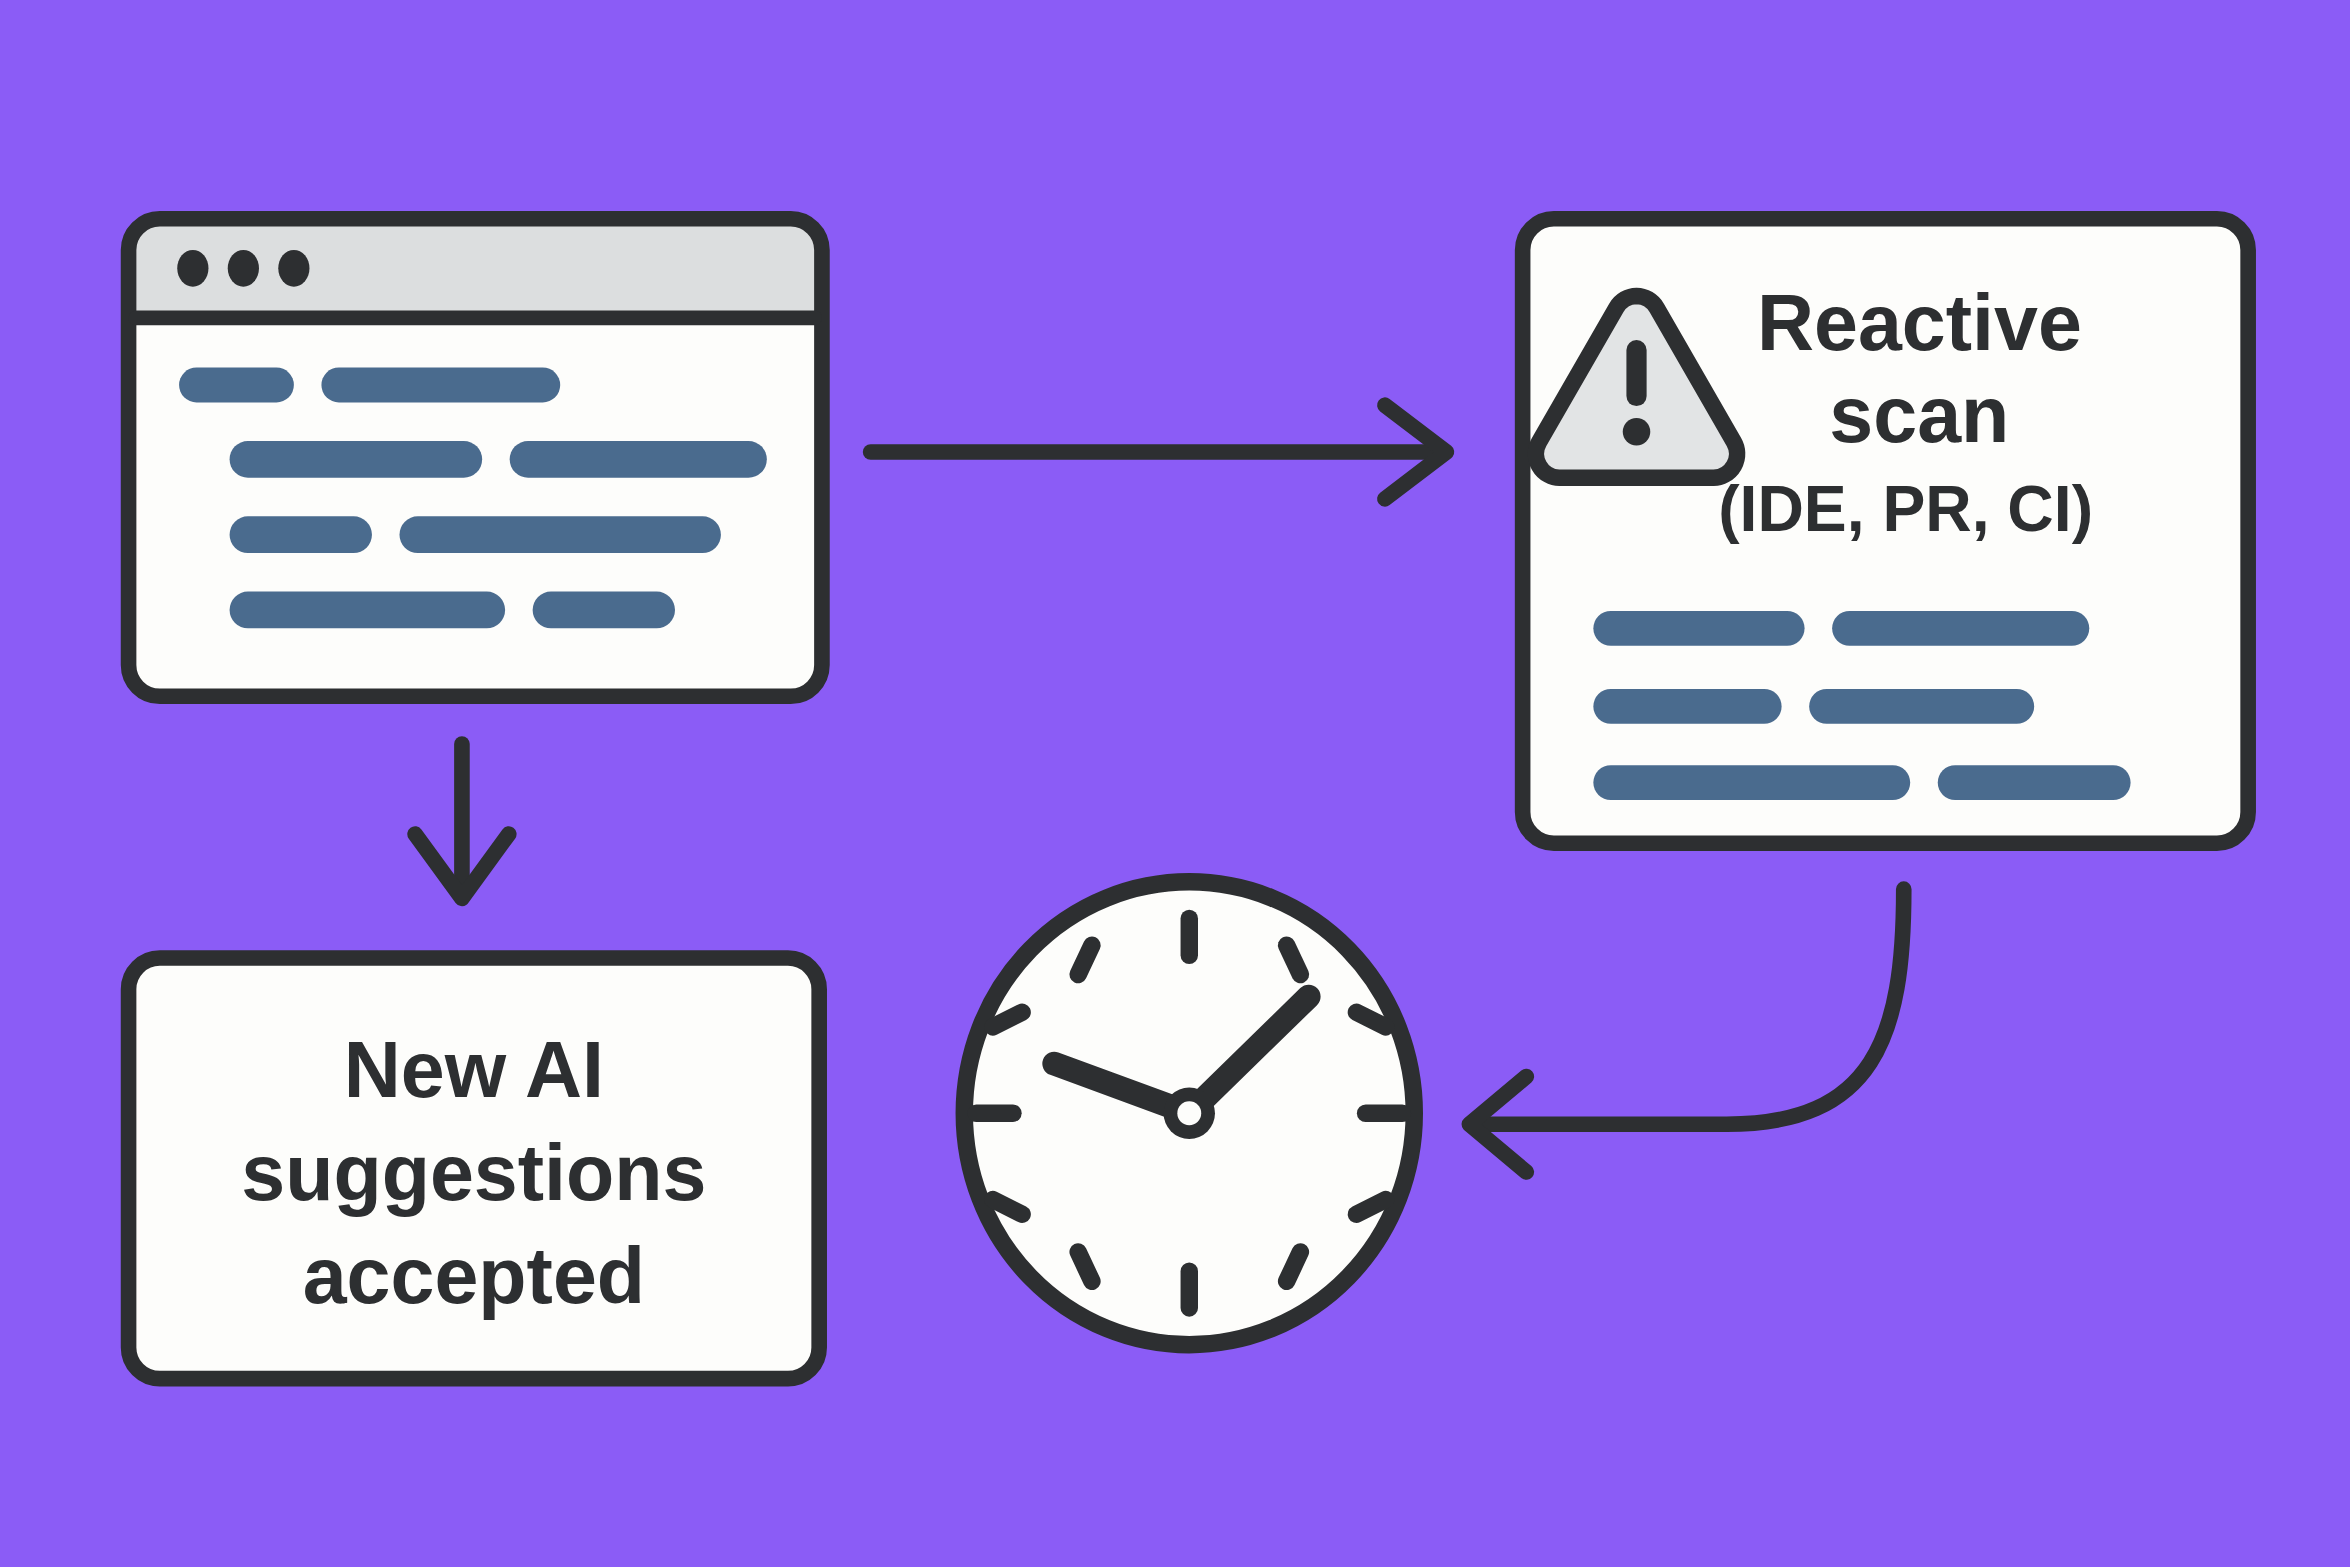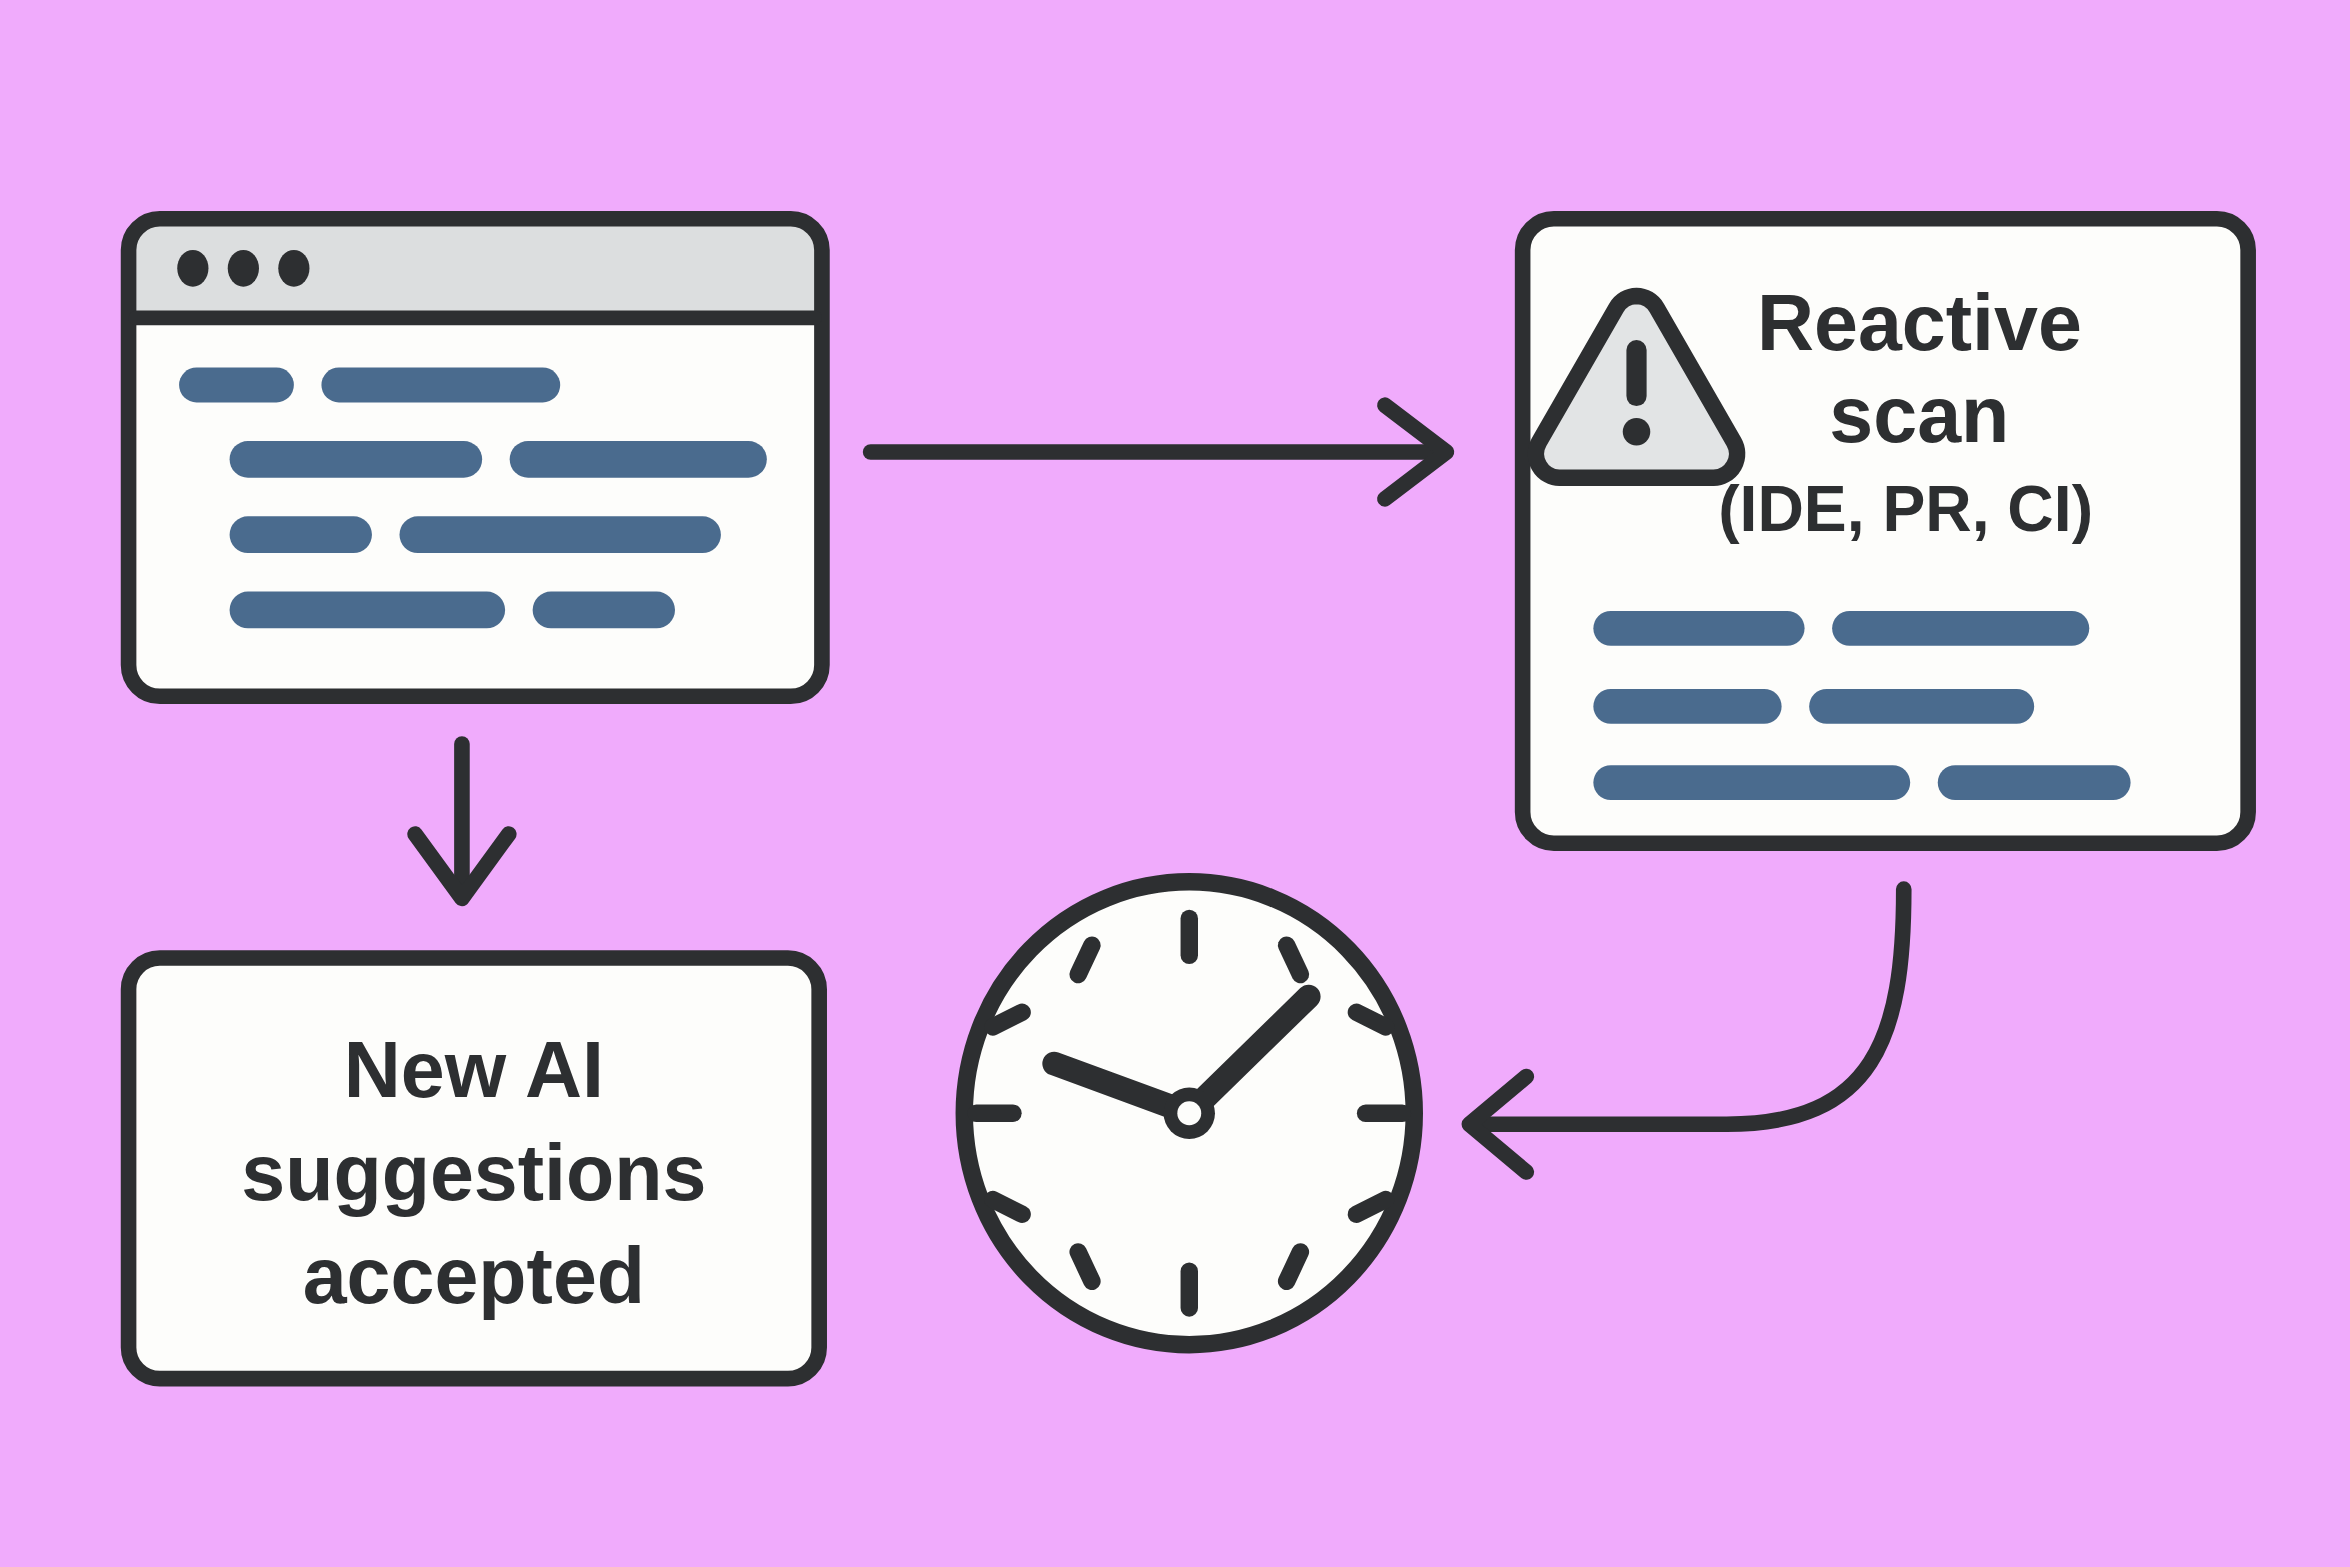--- a/index.html
+++ b/index.html
@@ -10,21 +10,21 @@
   body {
     width: 2351px;
     height: 1568px;
     overflow: hidden;
     font-family: "Liberation Sans", sans-serif;
   }
   #canvas {
     position: relative;
     width: 2351px;
     height: 1568px;
-    background: #f0abfc;
+    background: #8b5cf6;
   }
   svg.diagram {
     display: block;
     width: 2351px;
     height: 1568px;
   }
   .stroke-dark {
     stroke: #2d2f31;
     fill: none;
     stroke-linecap: round;

